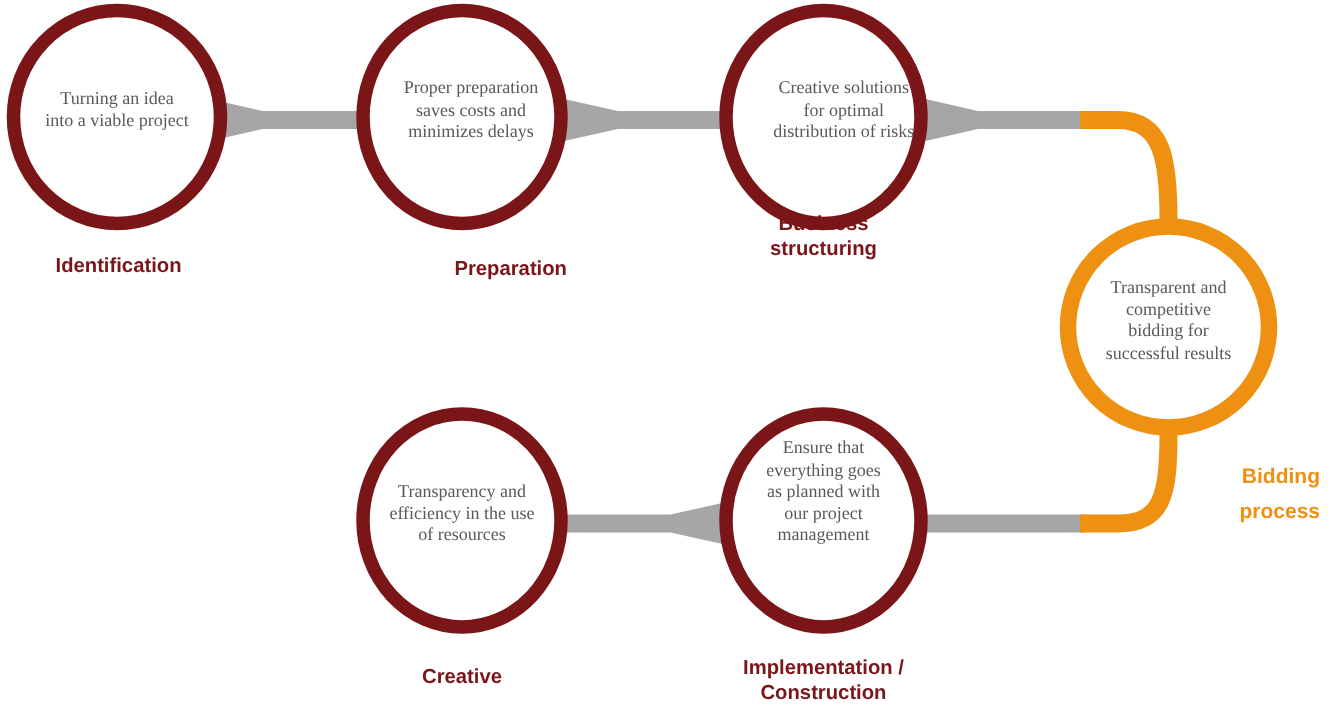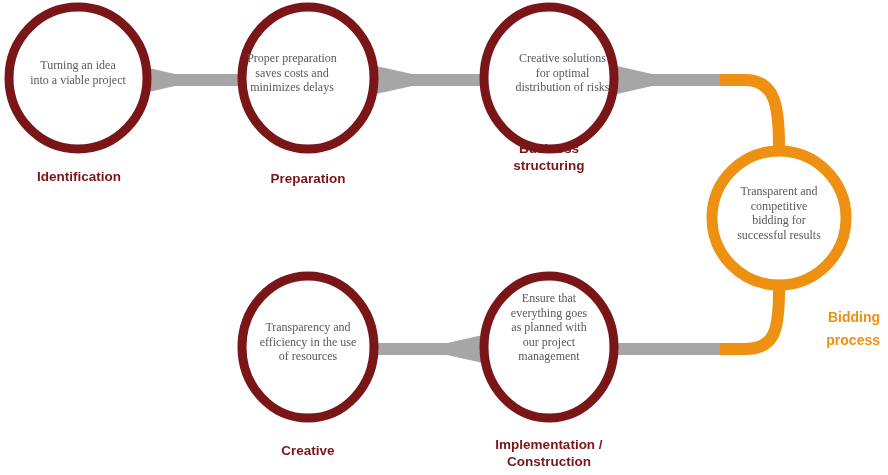--- a/index.html
+++ b/index.html
@@ -96,21 +96,21 @@
 
     <ellipse cx="308" cy="347" rx="66" ry="71" fill="#ffffff" stroke="#7A1518" stroke-width="9"></ellipse>
 
     <ellipse cx="549" cy="347" rx="65" ry="71" fill="#ffffff" stroke="#7A1518" stroke-width="9"></ellipse>
 
   </svg>
 
   <div class="node-text" style="left:8px; top:58px; width:140px;">Turning an idea
 into a viable project</div>
 
-  <div class="node-text" style="left:224px; top:51px; width:136px;">Proper preparation
+  <div class="node-text" style="left:246px; top:51px; width:136px;">Proper preparation
 saves costs and
 minimizes delays</div>
 
   <div class="node-text" style="left:481px; top:51px; width:163px;">Creative solutions
 for optimal
 distribution of risks</div>
 
   <div class="node-text" style="left:709px; top:184px; width:140px;">Transparent and
 competitive
 bidding for
@@ -121,21 +121,21 @@
 of resources</div>
 
   <div class="node-text" style="left:481px; top:291px; width:136px;">Ensure that
 everything goes
 as planned with
 our project
 management</div>
 
   <div class="node-label label-red" style="left:8px; top:168px; width:142px;">Identification</div>
 
-  <div class="node-label label-red" style="left:238px; top:170px; width:140px;">Preparation</div>
+  <div class="node-label label-red" style="left:238px; top:170px; width:140px;text-align:right;">Preparation</div>
 
   <div class="node-label label-red" style="left:479px; top:140px; width:140px;">Business
 structuring</div>
 
   <div class="node-label label-red" style="left:238px; top:442px; width:140px;">Creative</div>
 
   <div class="node-label label-red" style="left:474px; top:436px; width:150px;">Implementation /
 Construction</div>
 
   <div class="node-label label-orange" style="left:700px; top:306px; width:180px;">Bidding

